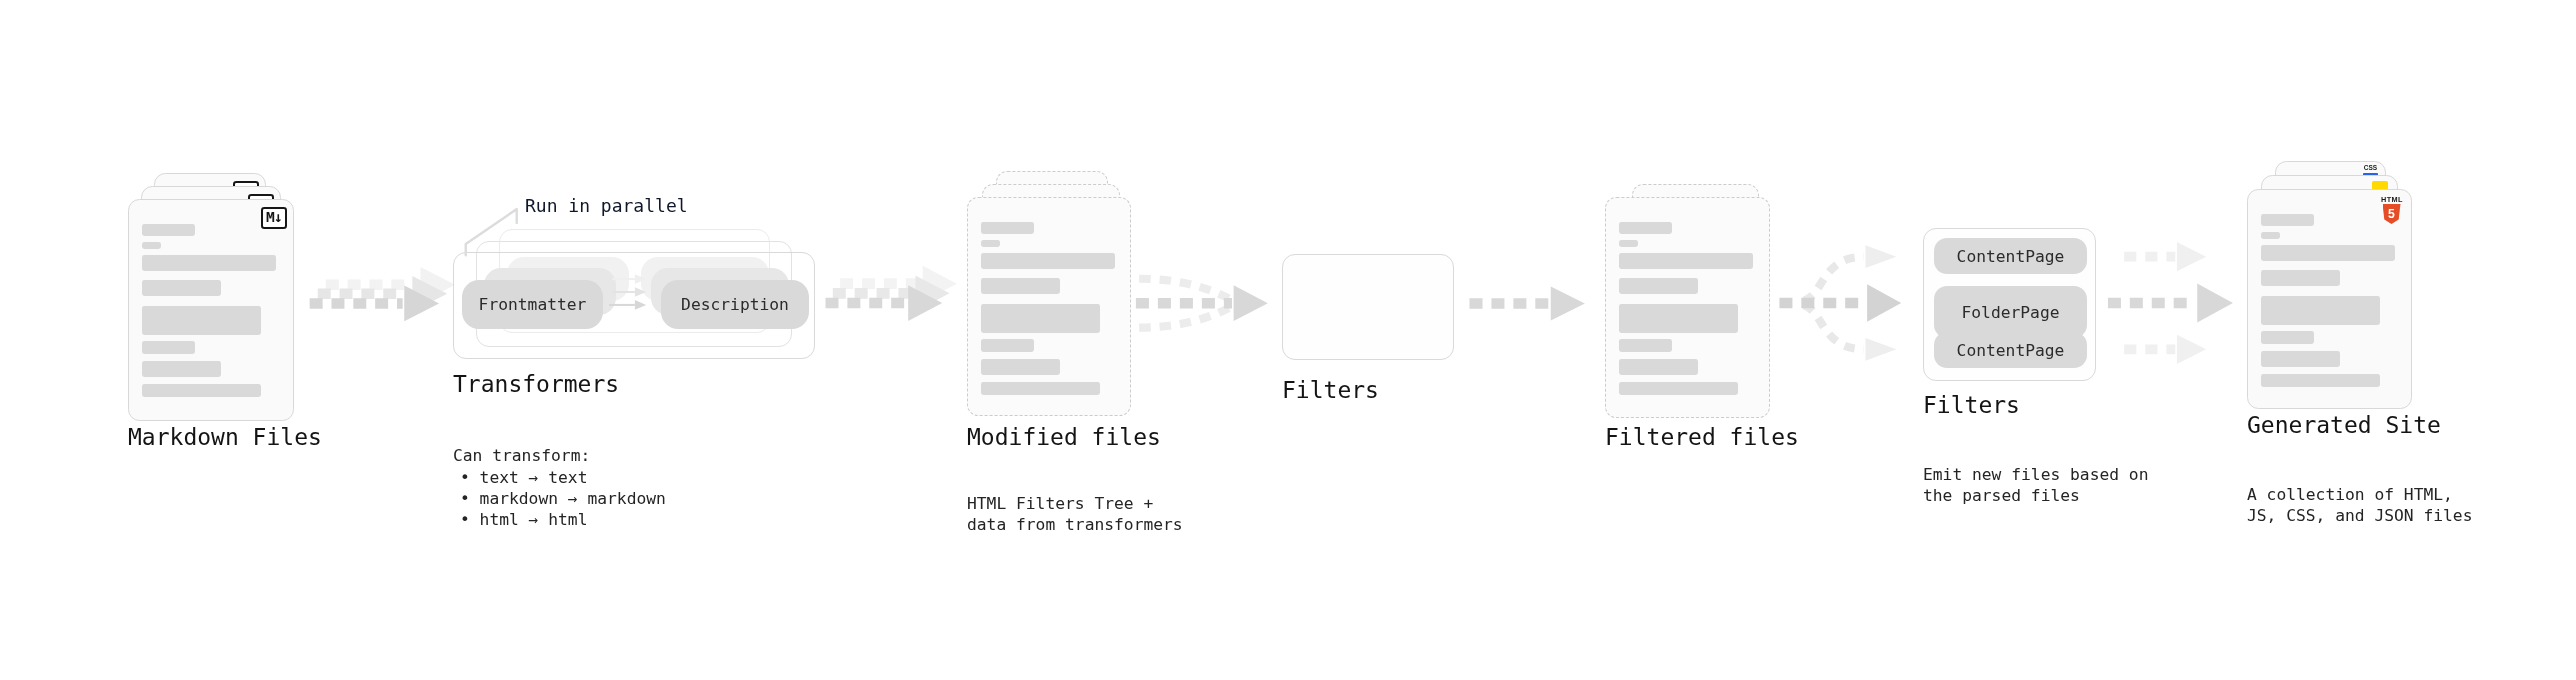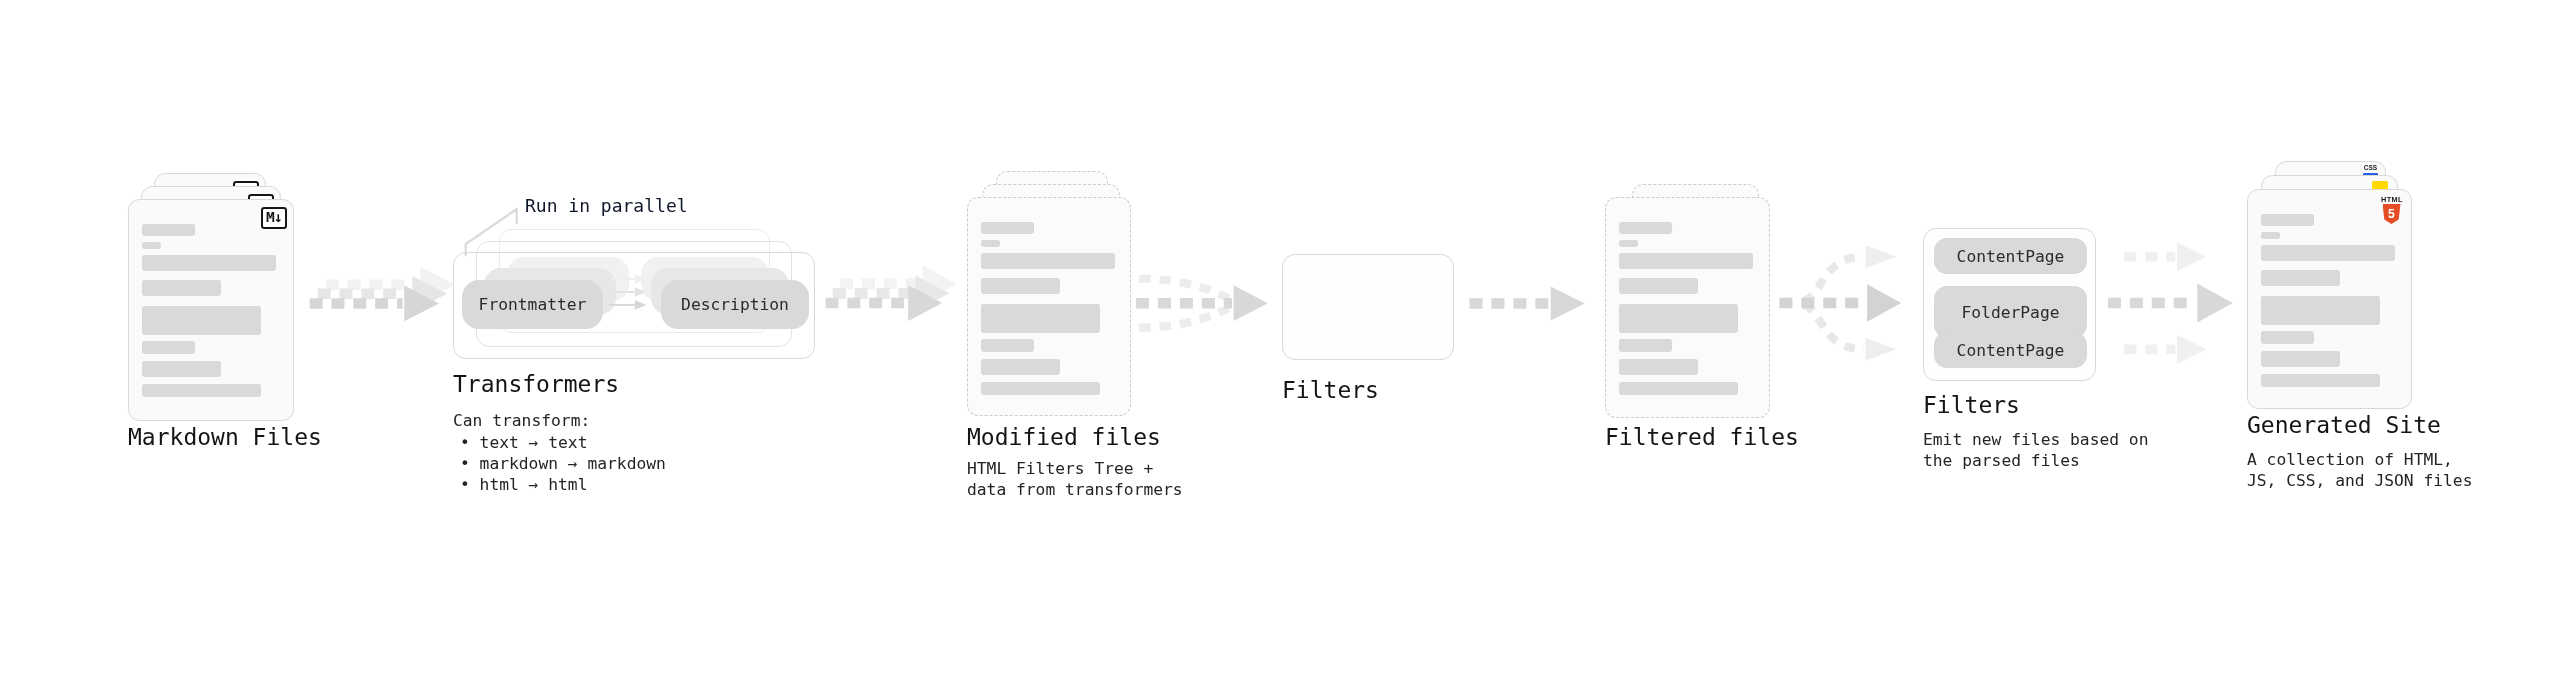--- a/index.html
+++ b/index.html
@@ -20,21 +20,21 @@
   .pill.l2 { background:#e7e7e7; }
   .pill.l3 { background:#f1f1f1; }
   .pill.rounder { border-radius:13px; }
 
   .obox { position:absolute; border:1.6px solid #d9d9d9; border-radius:13px; background:transparent; }
   .obox.l2 { border-color:#e2e2e2; }
   .obox.l3 { border-color:#ebebeb; }
   .obox.white { background:#fefefe; }
 
   .h1 { position:absolute; font-size:23px; color:#141414; white-space:nowrap; }
-  .body-text { position:absolute; font-size:16.3px; line-height:21px; color:#242424; white-space:nowrap; }
+  .body-text { position:absolute; font-size:16.3px; line-height:21px; color:#242424; white-space:nowrap;margin-top:35px; }
   .annotation { position:absolute; font-size:18px; color:#0f172a; white-space:nowrap; }
   svg.arrow { position:absolute; overflow:visible; }
 
   .html5-badge { position:absolute; top:5.7px; right:9px; width:21px; text-align:center; }
   .html5-word { font-family:"Liberation Sans",sans-serif; font-size:7.3px; font-weight:bold;
                 letter-spacing:0.4px; color:#1a1a1a; line-height:1;text-align:right; }
   .html5-shield { width:18px; height:20.3px; margin:0.8px auto 0; background:#e44d26; color:#ffffff;
                   clip-path:polygon(0 0,100% 0,90% 78%,50% 100%,10% 78%);
                   font-family:"Liberation Sans",sans-serif; font-size:12.2px; font-weight:bold;
                   display:flex; align-items:center; justify-content:center; line-height:1; }

